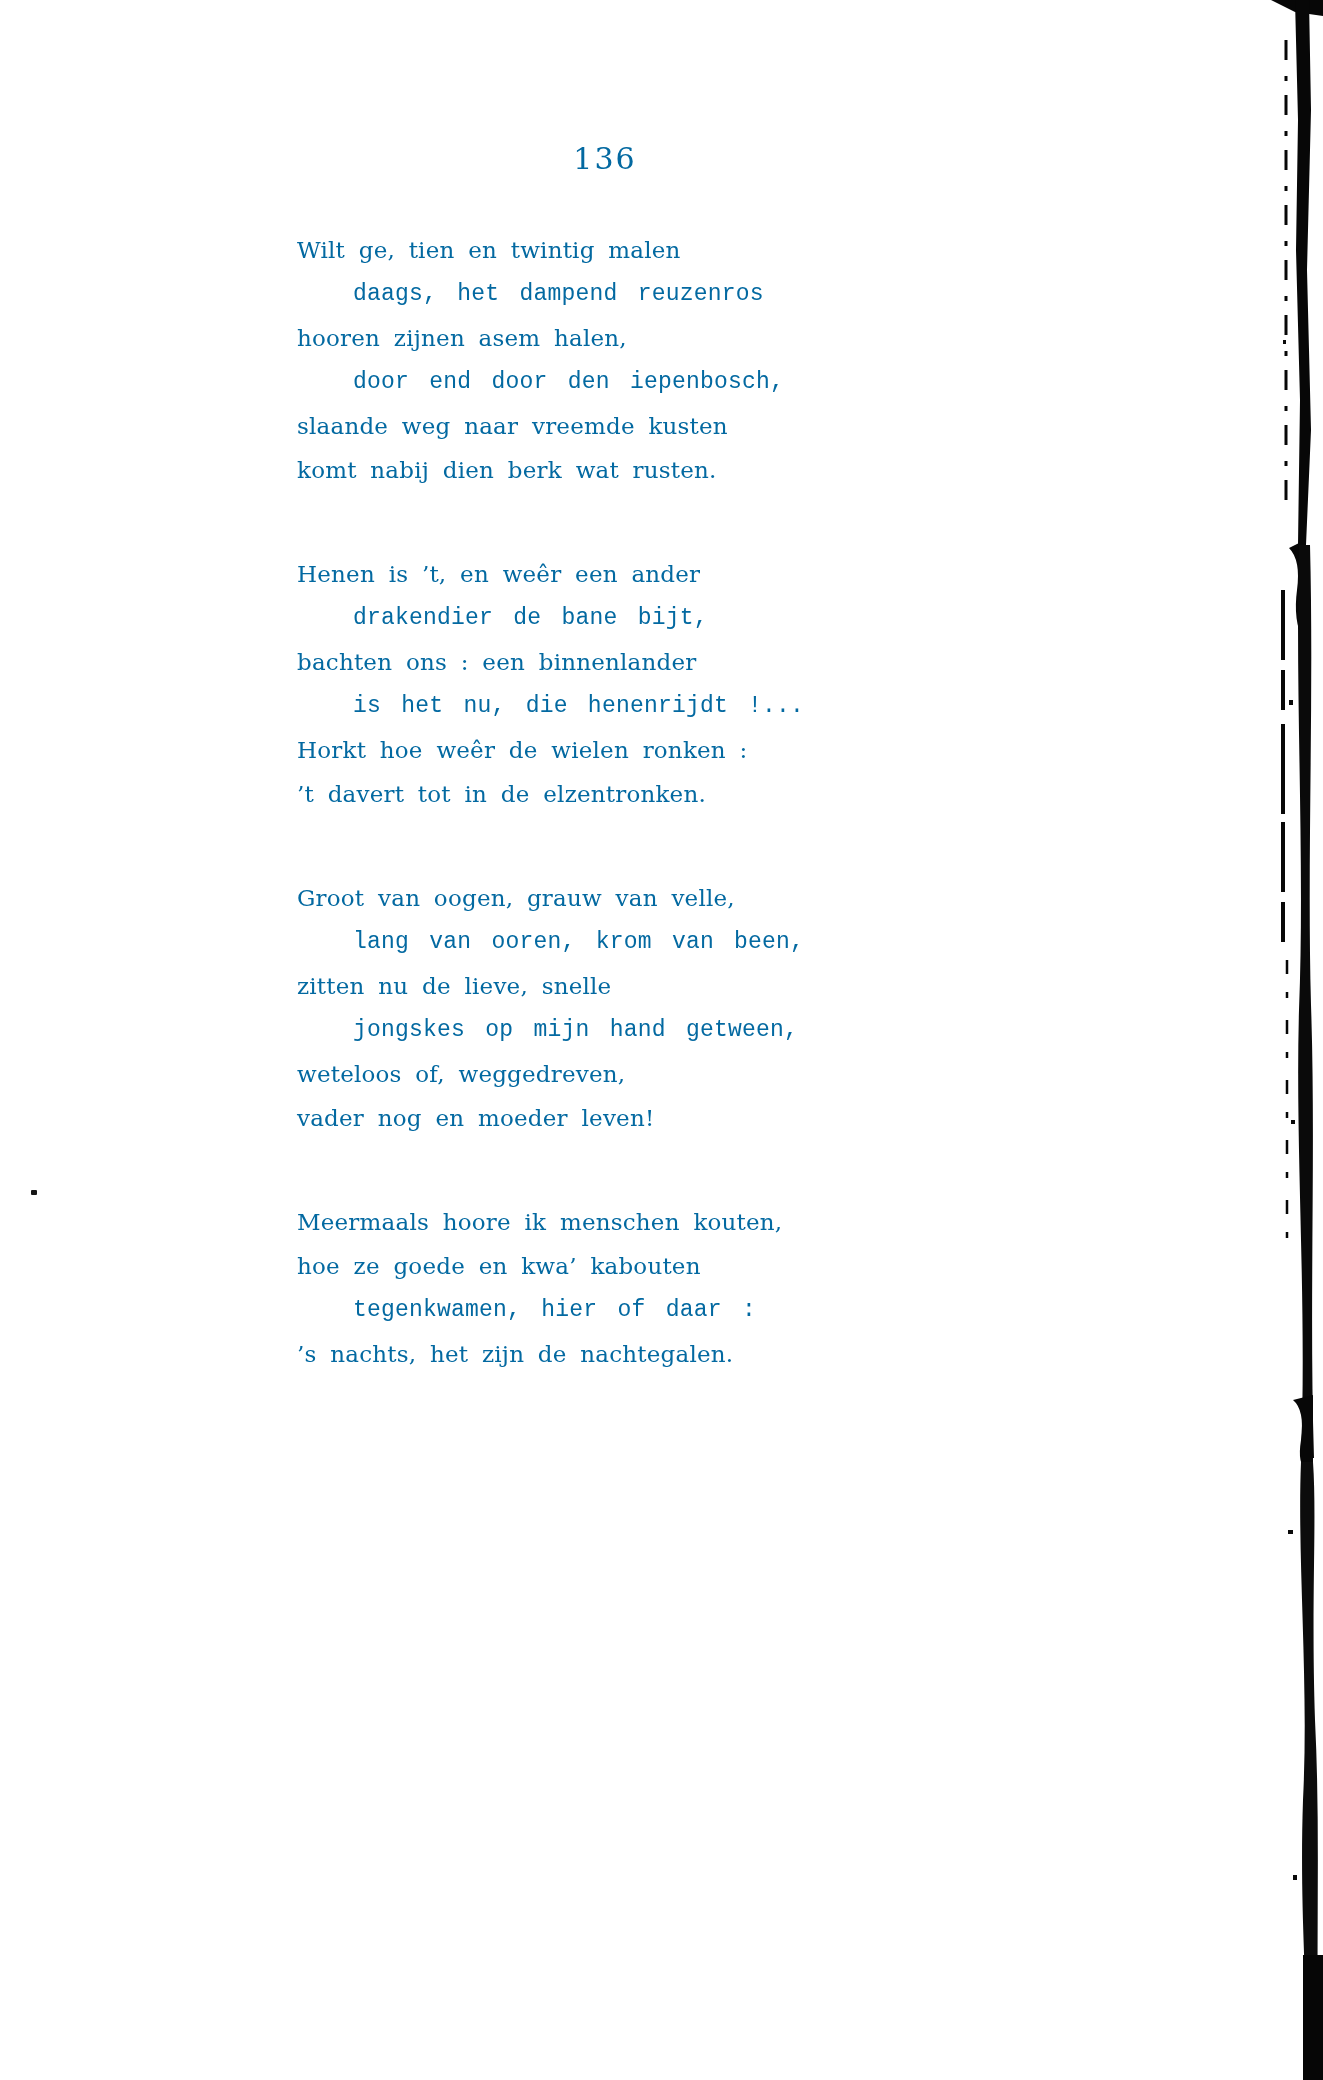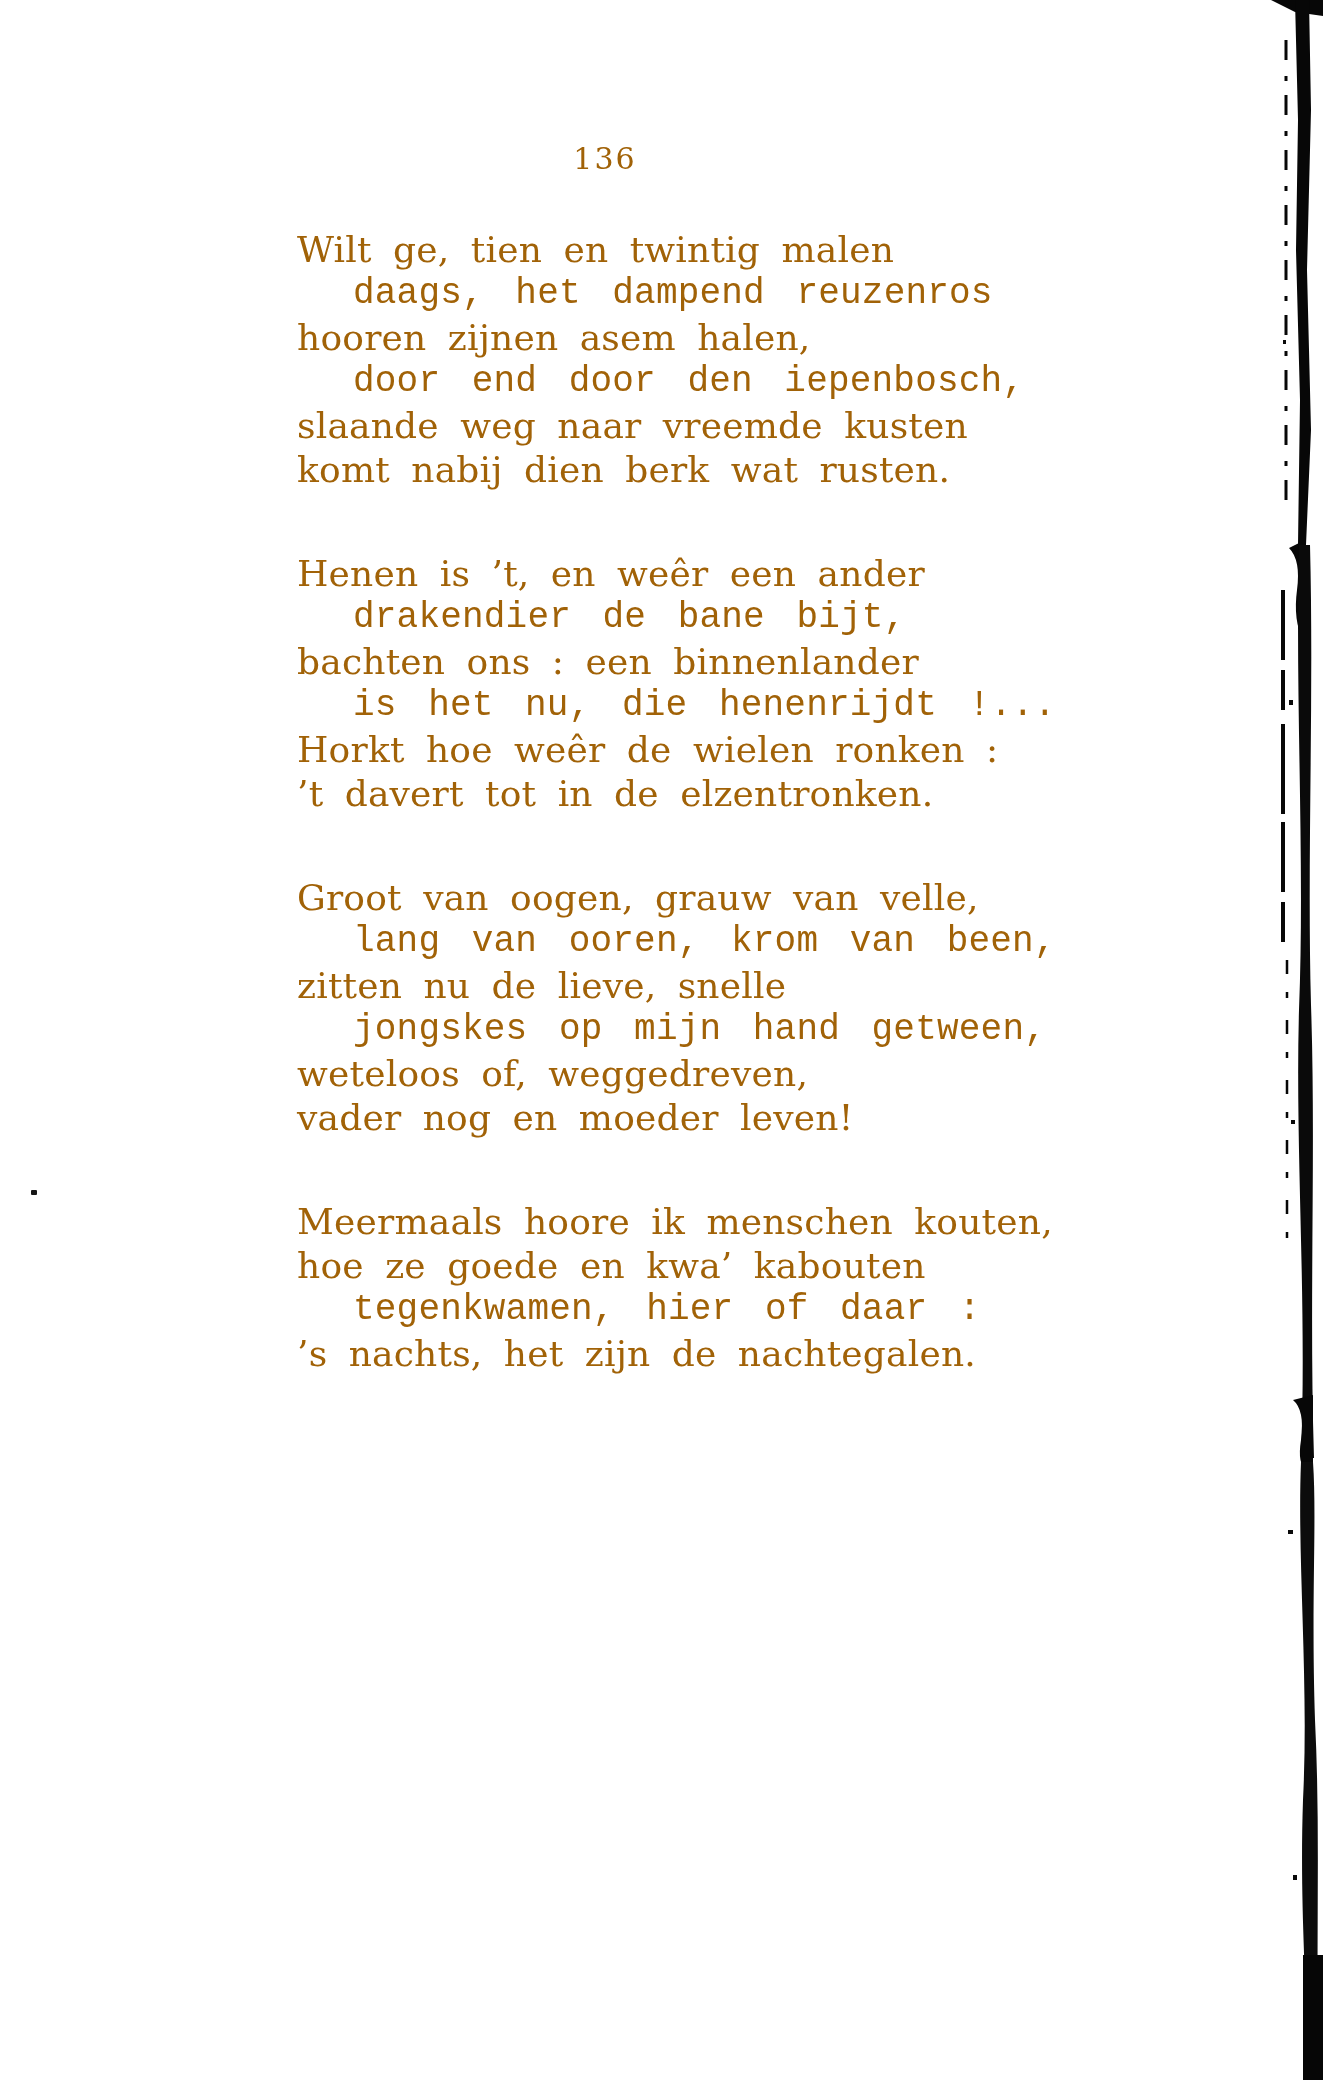--- a/index.html
+++ b/index.html
@@ -3,36 +3,36 @@
 <meta charset="utf-8">
 <style>
   html, body { margin: 0; padding: 0; background: #ffffff; }
   .page {
     position: relative;
     width: 1323px;
     height: 2080px;
     background: #ffffff;
     overflow: hidden;
     font-family: "DejaVu Serif", "Liberation Serif", serif;
-    color: #a16207;
+    color: #0369a1;
   }
   .page-number {
     position: absolute;
     top: 141px;
     left: 455px;
     width: 300px;
     text-align: center;
     font-size: 30px;
     letter-spacing: 2px;
   }
   .poem {
     position: absolute;
     left: 297px;
     top: 228px;
-    font-size: 36px;
+    font-size: 23px;
     line-height: 44px;
     word-spacing: 0.27em;
     letter-spacing: 0.2px;
   }
   .stanza { margin: 0 0 60px 0; }
   .line { margin: 0; white-space: nowrap; }
   .line.indent { padding-left: 56px; font-family: Liberation Mono, monospace; }
   .edge-artifact {
     position: absolute;
     top: 0;

